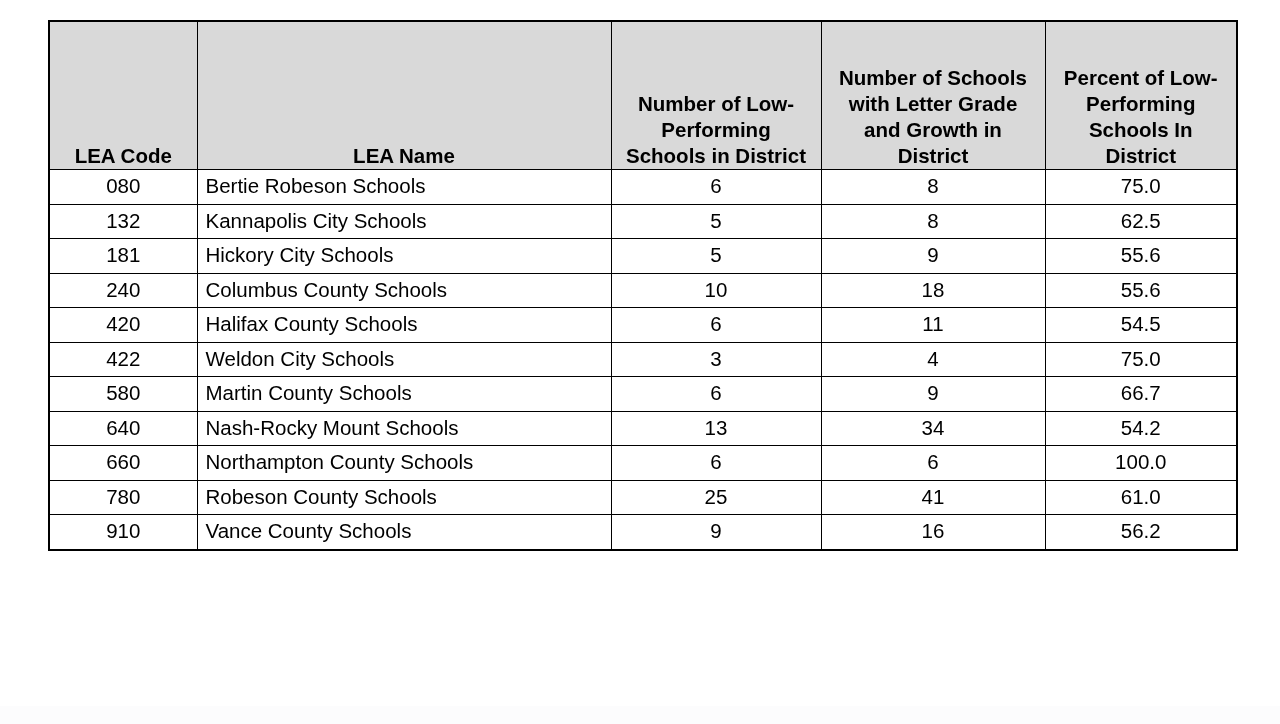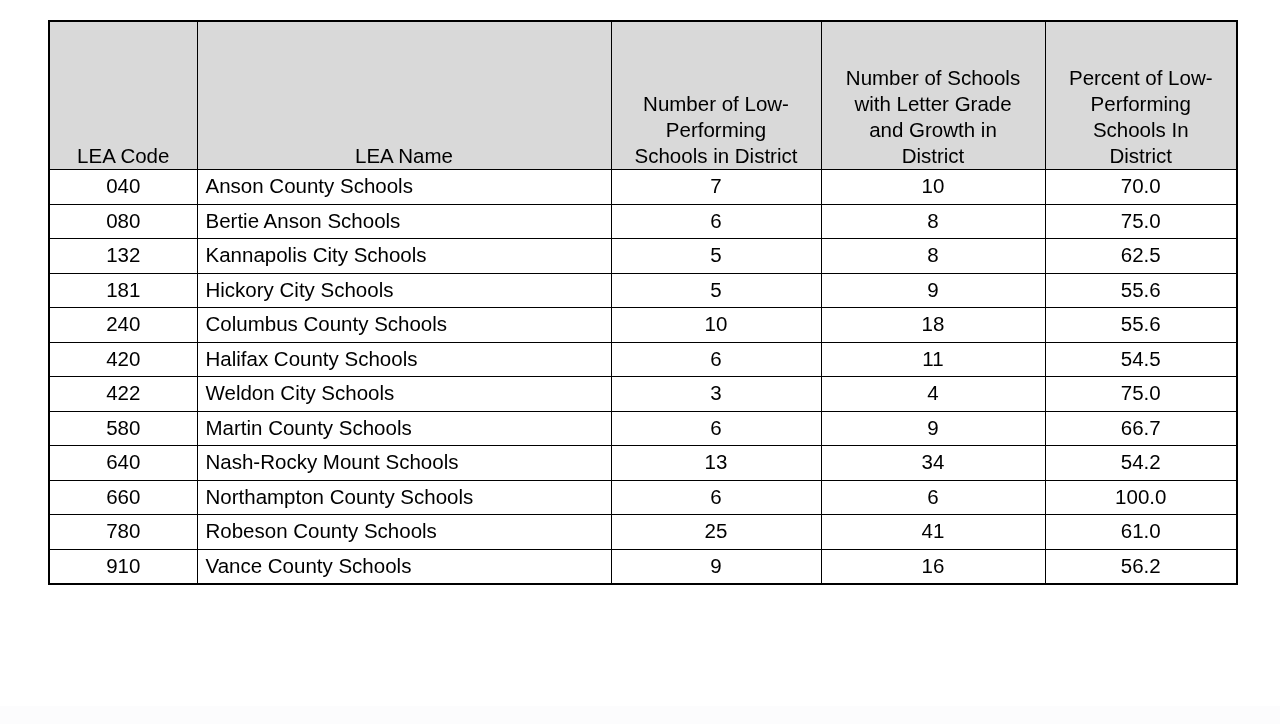--- a/index.html
+++ b/index.html
@@ -58,21 +58,21 @@
   col.c-code  { width: 148px; }
   col.c-name  { width: 414px; }
   col.c-lowperf { width: 210px; }
   col.c-lettergrade { width: 224px; }
   col.c-percent { width: 192px; }
 
   thead th {
     background: #d9d9d9;
     height: 147px;
     vertical-align: bottom;
-    font-weight: normal;
+    font-weight: bold;
     font-size: 20.5px;
     line-height: 1.27;
     text-align: center;
     padding: 0 6px 7px 6px;
   }
 
   thead th .hdr-lines {
     display: block;
   }
 
@@ -133,29 +133,22 @@
             <th>
               <span class="hdr-lines">Percent of Low-</span>
               <span class="hdr-lines">Performing</span>
               <span class="hdr-lines">Schools In</span>
               <span class="hdr-lines">District</span>
             </th>
           </tr>
       </thead>
       <tbody id="table-body">
           <tr>
-            <td>040</td>
-            <td class="name-cell">Anson County Schools</td>
-            <td>7</td>
-            <td>10</td>
-            <td>70.0</td>
-          </tr>
-          <tr>
             <td>080</td>
-            <td class="name-cell">Bertie Anson Schools</td>
+            <td class="name-cell">Bertie Robeson Schools</td>
             <td>6</td>
             <td>8</td>
             <td>75.0</td>
           </tr>
           <tr>
             <td>132</td>
             <td class="name-cell">Kannapolis City Schools</td>
             <td>5</td>
             <td>8</td>
             <td>62.5</td>

